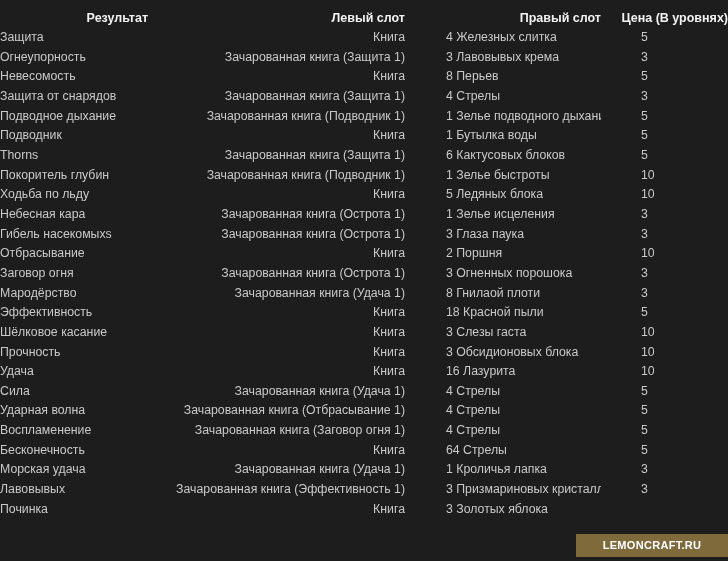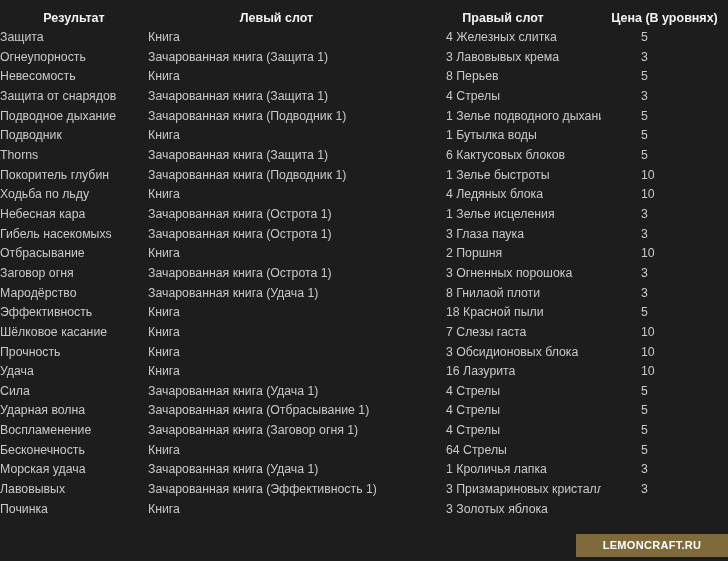--- a/index.html
+++ b/index.html
@@ -23,38 +23,38 @@
     table-layout: fixed;
   }
   .recipes-table col.c1 { width: 148px; }
   .recipes-table col.c2 { width: 257px; }
   .recipes-table col.c3 { width: 196px; }
   .recipes-table col.c4 { width: 127px; }
   .recipes-table th {
     color: #f2f2f2;
     font-weight: bold;
     font-size: 12.5px;
-    text-align: center;
+    text-align: right;
     height: 20px;
     padding: 8px 0 0 0;
     white-space: nowrap;
     overflow: hidden;
   }
   .recipes-table td {
     color: #c9c9c9;
     font-size: 12.3px;
     height: 19.65px;
     padding: 0;
     vertical-align: middle;
     white-space: nowrap;
     overflow: hidden;
     line-height: 19.65px;
   }
   .recipes-table td.cell-result { }
-  .recipes-table td.cell-left   { padding-left: 0; }
+  .recipes-table td.cell-left   { padding-left: 0; text-align: right; }
   .recipes-table td.cell-right  { padding-left: 41px; }
   .recipes-table td.cell-price  { padding-left: 40px; }
   .watermark {
     position: absolute;
     right: 0;
     bottom: 4px;
     width: 152px;
     height: 23px;
     line-height: 23px;
     text-align: center;
@@ -129,21 +129,21 @@
       </tr>
       <tr>
         <td class="cell-result">Покоритель глубин</td>
         <td class="cell-left">Зачарованная книга (Подводник 1)</td>
         <td class="cell-right">1 Зелье быстроты</td>
         <td class="cell-price">10</td>
       </tr>
       <tr>
         <td class="cell-result">Ходьба по льду</td>
         <td class="cell-left">Книга</td>
-        <td class="cell-right">4 Ледяных блока</td>
+        <td class="cell-right">5 Ледяных блока</td>
         <td class="cell-price">10</td>
       </tr>
       <tr>
         <td class="cell-result">Небесная кара</td>
         <td class="cell-left">Зачарованная книга (Острота 1)</td>
         <td class="cell-right">1 Зелье исцеления</td>
         <td class="cell-price">3</td>
       </tr>
       <tr>
         <td class="cell-result">Гибель насекомыхs</td>
@@ -171,21 +171,21 @@
       </tr>
       <tr>
         <td class="cell-result">Эффективность</td>
         <td class="cell-left">Книга</td>
         <td class="cell-right">18 Красной пыли</td>
         <td class="cell-price">5</td>
       </tr>
       <tr>
         <td class="cell-result">Шёлковое касание</td>
         <td class="cell-left">Книга</td>
-        <td class="cell-right">7 Слезы гаста</td>
+        <td class="cell-right">3 Слезы гаста</td>
         <td class="cell-price">10</td>
       </tr>
       <tr>
         <td class="cell-result">Прочность</td>
         <td class="cell-left">Книга</td>
         <td class="cell-right">3 Обсидионовых блока</td>
         <td class="cell-price">10</td>
       </tr>
       <tr>
         <td class="cell-result">Удача</td>

